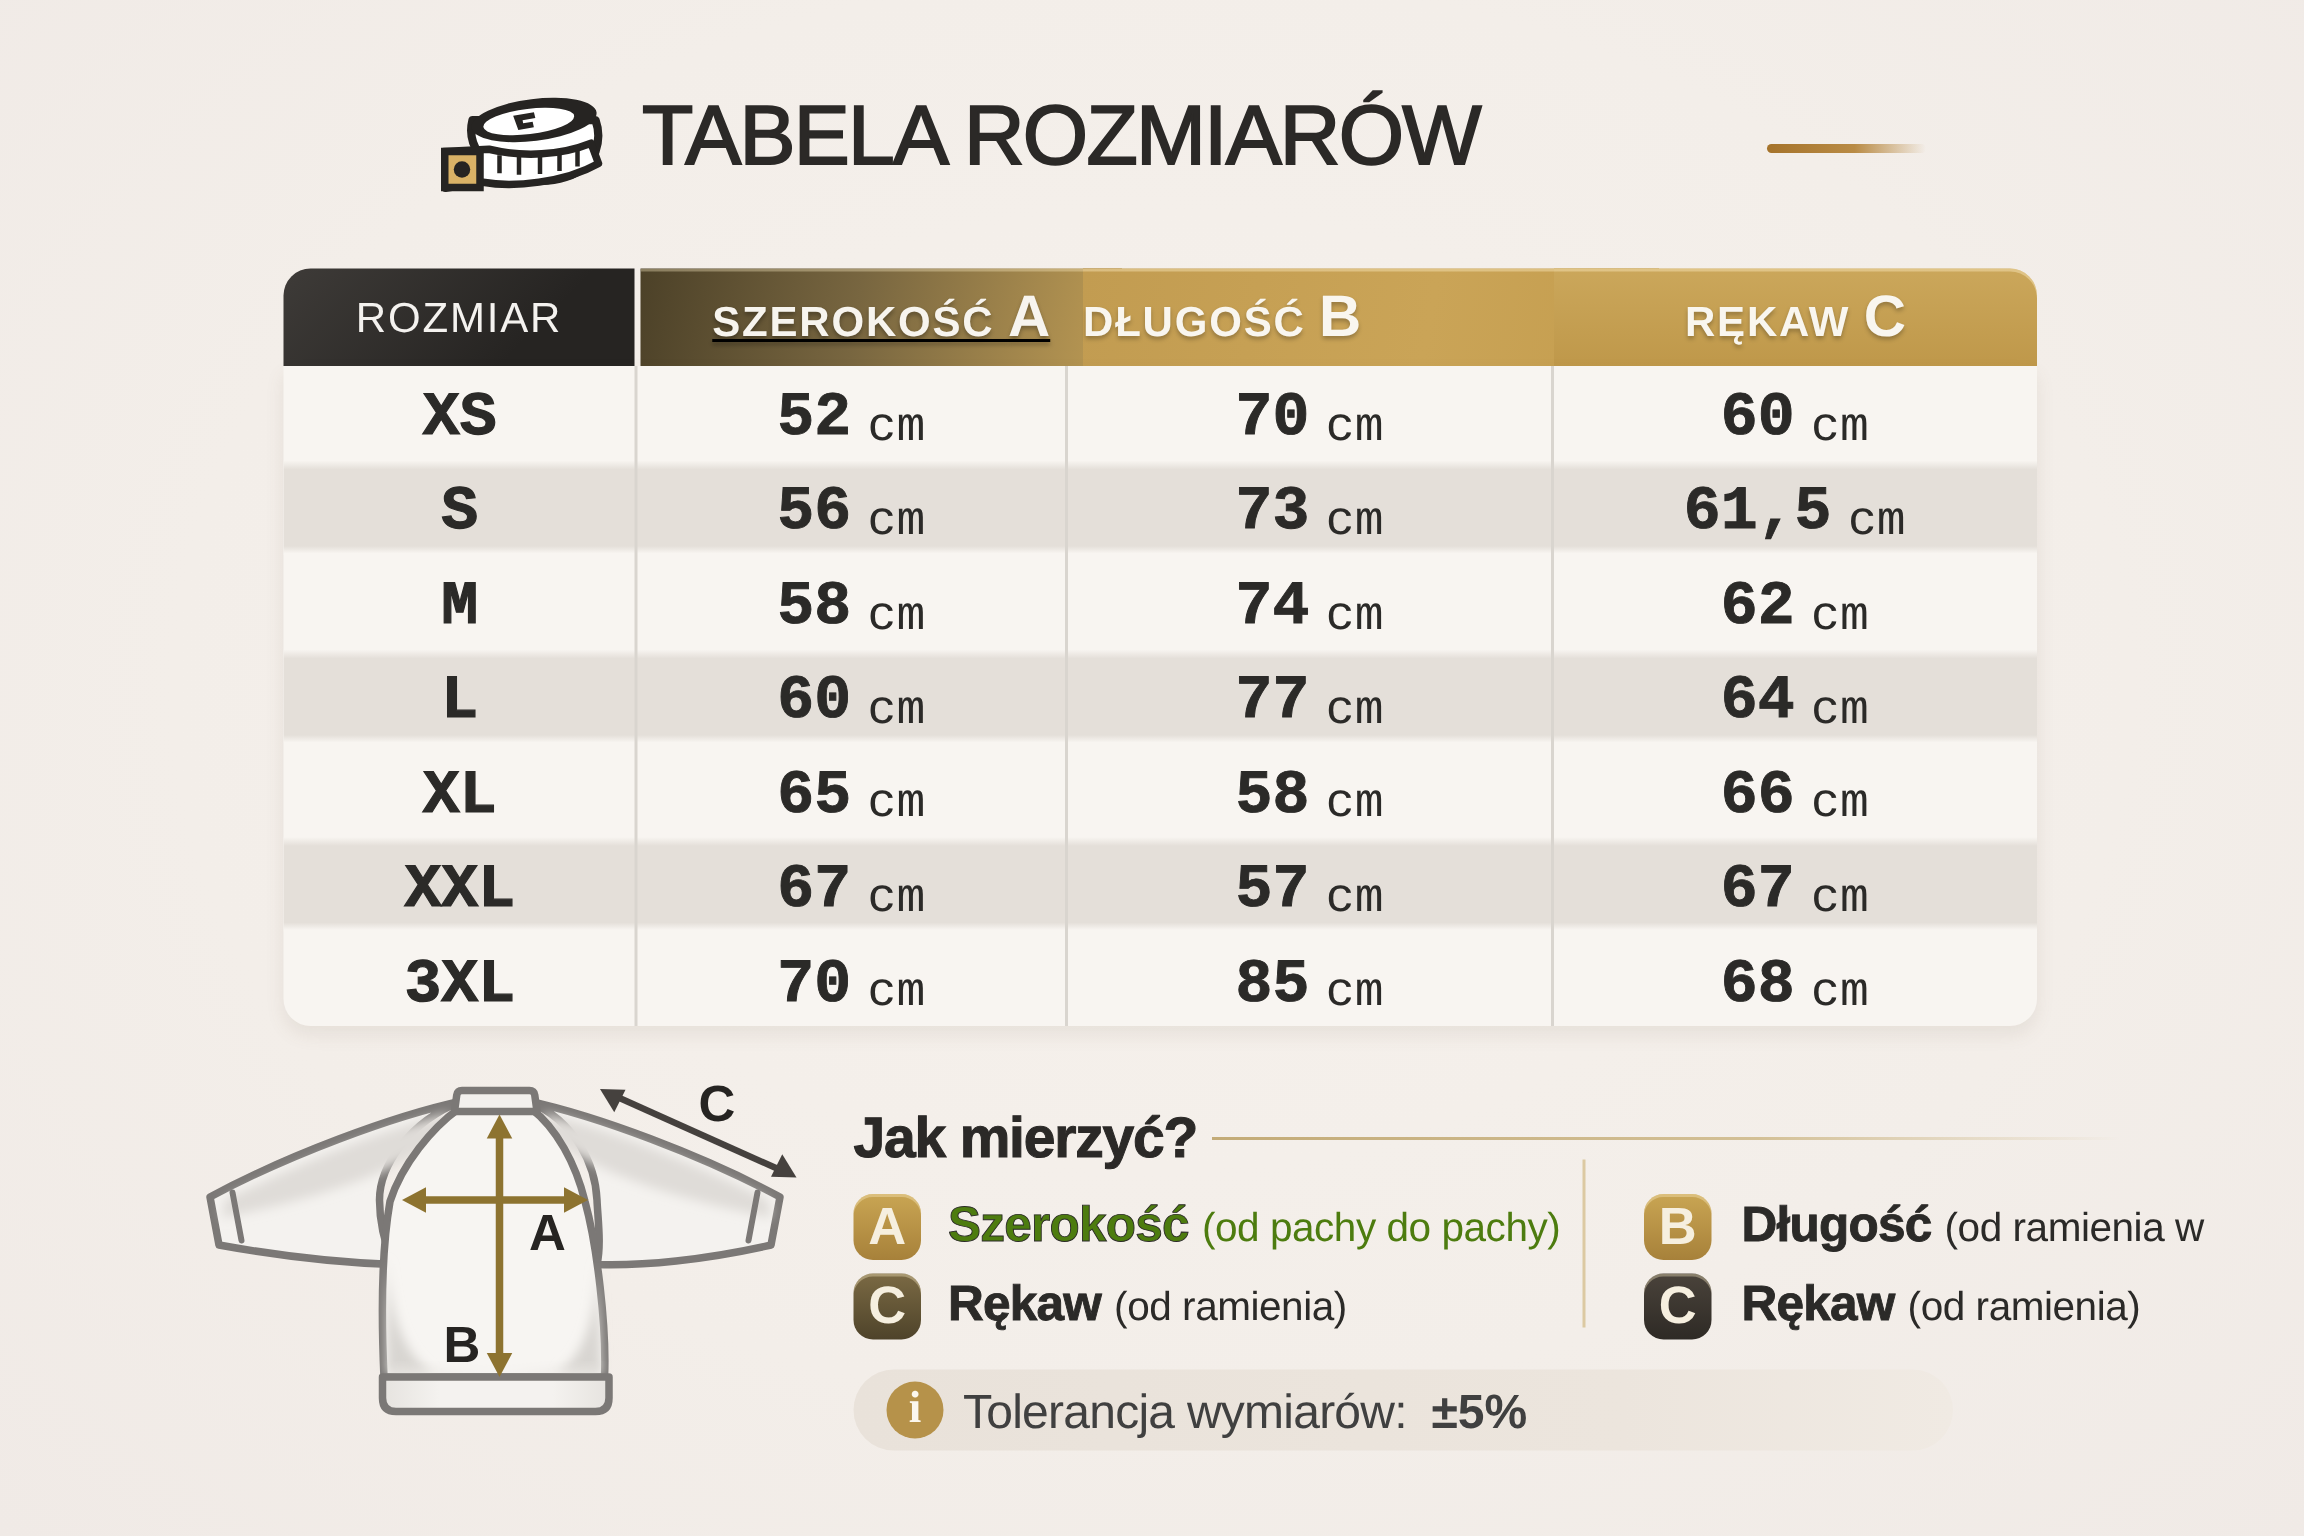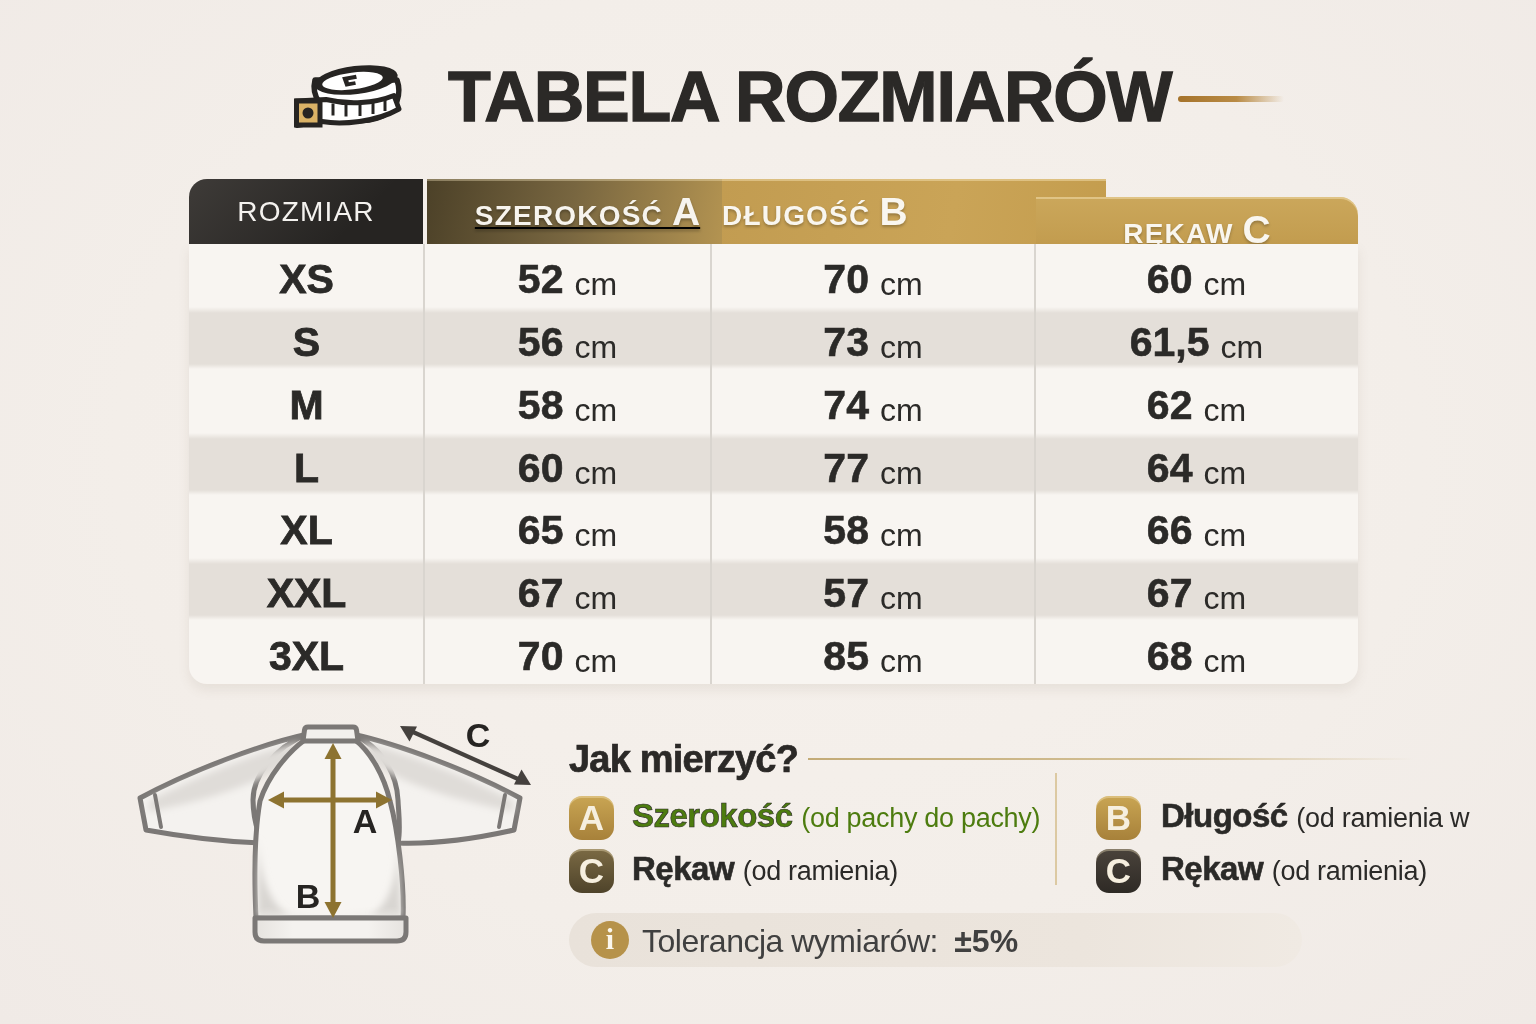--- a/index.html
+++ b/index.html
@@ -29,39 +29,39 @@
   <ellipse cx="58.5" cy="21" rx="30.5" ry="8.4" transform="rotate(-7 58.5 21)" fill="#ffffff"></ellipse>
 
   <g transform="translate(48,16) rotate(-5)">
       <path d="M0 1.2 L14 0 L14.6 4 L6 4.7 L6.2 6.8 L12.6 6.3 L13.1 10 L2.6 11 Z" fill="#262422"></path>
     </g>
 
   <rect x="2.5" y="41" width="23.5" height="24" fill="#dab266" stroke="#262422" stroke-width="5"></rect>
   <circle cx="14" cy="53" r="5.5" fill="#262422"></circle>
 </svg>
 
-<div class="abs" style="left:448px;top:62px;font-size:70px;font-weight:bold;color:#2b2927;letter-spacing:-1.2px;line-height:1;-webkit-text-stroke:1.3px #2b2927;">TABELA ROZMIARÓW</div>
+<div class="abs" style="left:428px;top:62px;font-size:56px;font-weight:normal;color:#2b2927;letter-spacing:-1.2px;line-height:1;-webkit-text-stroke:1.3px #2b2927;">TABELA ROZMIARÓW</div>
 
 <div class="abs" style="left:1178px;top:96px;width:106px;height:6px;border-radius:3px;background:linear-gradient(to right,#a5732b,#b98b45 55%,rgba(185,150,90,0));"></div>
 
 <div class="abs" style="left:189px;top:179px;width:1169px;height:505px;">
 
   <div class="abs" style="left:0;top:0;width:234px;height:65px;border-radius:18px 0 0 0;background:linear-gradient(135deg,#3e3b38,#262422 70%);display:flex;align-items:center;justify-content:center;">
     <span style="font-size:28px;font-weight:normal;color:#f4f2ef;letter-spacing:1.2px;">ROZMIAR</span>
   </div>
 
   <div class="abs" style="left:238px;top:0;width:321px;height:65px;background:linear-gradient(100deg,#4c4128 0%,#786640 45%,#bd9b54 100%);display:flex;align-items:center;justify-content:center;box-shadow:inset 0 2px 0 rgba(255,240,200,.35);text-decoration:underline;">
     <span style="font-size:28px;font-weight:bold;color:#f7f4ee;letter-spacing:1.2px;text-shadow:0 2px 3px rgba(0,0,0,.3);">SZEROKOŚĆ <span style="font-size:39px;letter-spacing:0;">A</span></span>
   </div>
 
   <div class="abs" style="left:533px;top:0;width:384px;height:65px;background:linear-gradient(100deg,#c29c51 0%,#caa457 60%,#c49d4e 100%);display:flex;align-items:center;justify-content:flex-start;box-shadow:inset 0 2px 0 rgba(255,240,200,.4);">
     <span style="font-size:28px;font-weight:bold;color:#f9f6ef;letter-spacing:1.2px;text-shadow:0 2px 3px rgba(0,0,0,.25);">DŁUGOŚĆ <span style="font-size:39px;letter-spacing:0;">B</span></span>
   </div>
 
-  <div class="abs" style="left:847px;top:0;width:322px;height:65px;border-radius:0 18px 0 0;background:linear-gradient(180deg,#cba75b 0%,#bf984a 100%);display:flex;align-items:center;justify-content:center;box-shadow:inset 0 2px 0 rgba(255,240,200,.4);margin-top:18px;">
+  <div class="abs" style="left:847px;top:0;width:322px;height:65px;border-radius:0 18px 0 0;background:linear-gradient(180deg,#cba75b 0%,#bf984a 100%);display:flex;align-items:center;justify-content:center;box-shadow:inset 0 2px 0 rgba(255,240,200,.4);">
     <span style="font-size:28px;font-weight:bold;color:#f9f6ef;letter-spacing:1.2px;text-shadow:0 2px 3px rgba(0,0,0,.25);">RĘKAW <span style="font-size:39px;letter-spacing:0;">C</span></span>
   </div>
 
   <div class="abs" style="left:0;top:65px;width:1169px;height:440px;background:#f8f5f1;border-radius:0 0 18px 18px;overflow:hidden;box-shadow:0 6px 12px rgba(120,100,80,.10);">
 
     <div class="row" style="top:0;">
         <div class="c1">XS</div>
         <div class="c2">
           <b>52</b>
           <i>cm</i>
@@ -171,21 +171,21 @@
           <i>cm</i>
         </div>
       </div>
 
     <div class="abs" style="left:234px;top:0;width:2px;height:440px;background:#d9d5cf;"></div>
     <div class="abs" style="left:521px;top:0;width:2px;height:440px;background:#d9d5cf;"></div>
     <div class="abs" style="left:845px;top:0;width:2px;height:440px;background:#d9d5cf;"></div>
   </div>
 </div>
 <style>
-  .row{position:absolute;left:0;width:1169px;height:62.9px;display:flex;color:#2b2a28;}
+  .row{position:absolute;left:0;width:1169px;height:62.9px;display:flex;color:#2b2a28;font-family:Liberation Mono, monospace;}
   .row.dark{background:linear-gradient(180deg,rgba(248,245,241,1) 0px,rgba(228,223,217,1) 6px,rgba(228,223,217,1) 57px,rgba(248,245,241,1) 62px);}
   .row>div{display:flex;align-items:center;justify-content:center;padding-top:8px;box-sizing:border-box;}
   .c1{width:235px;font-weight:bold;font-size:41px;-webkit-text-stroke:0.8px #2b2a28;}
   .c2{width:287px;}.c3{width:324px;}.c4{width:323px;}
   .row b{font-size:41px;font-weight:bold;-webkit-text-stroke:0.8px #2b2a28;}
   .row i{font-style:normal;font-size:32px;margin-left:11px;position:relative;top:5px;}
 </style>
 
 <svg class="abs" style="left:125px;top:705px;" width="420" height="255" viewBox="125 705 420 255">
   <defs>

